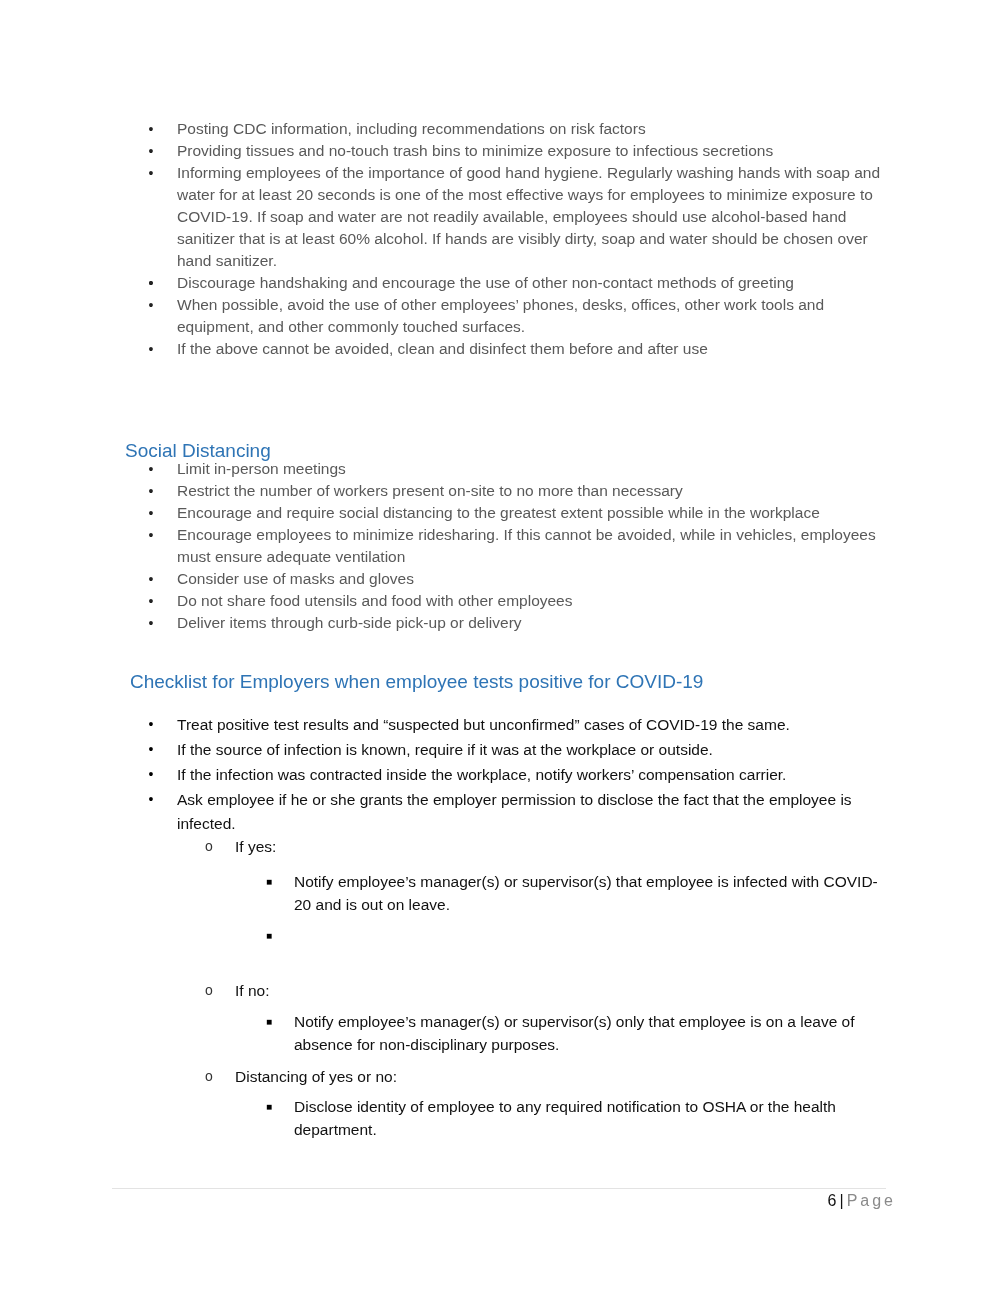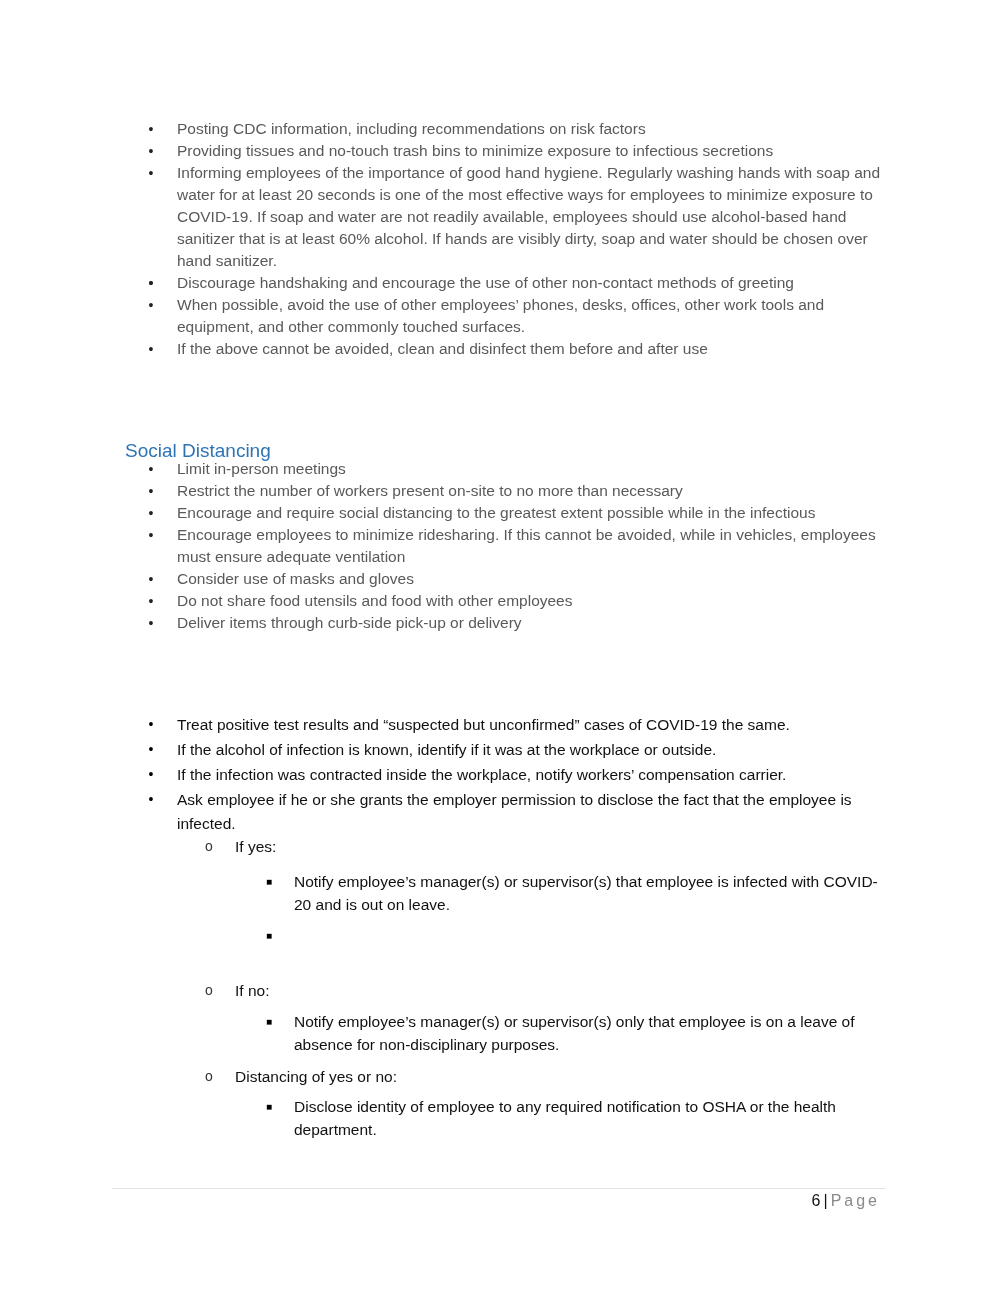--- a/index.html
+++ b/index.html
@@ -25,21 +25,21 @@
     position: absolute; color: #2e74b5; font-size: 19px; line-height: 24px;
     font-weight: normal; margin: 8px;
   }
   .sub-item { position: relative; padding-left: 235px; padding-right: 110px;
     font-size: 15.5px; line-height: 23px; color: #111; }
   .sub-bullet { position: absolute; left: 205px; top: 0; font-size: 14px; color: #333; }
   .subsub-item { position: relative; padding-left: 294px; padding-right: 120px;
     font-size: 15.5px; line-height: 22.5px; color: #111; }
   .subsub-bullet { position: absolute; left: 266px; top: 0; font-size: 10px; color: #000; }
   .footer-line { position: absolute; left: 112px; top: 1188px; width: 774px; height: 1px; background: #e3e3e3; }
-  .footer-page { position: absolute; right: 120px; top: 1192px; font-size: 16px; color: #111; }
+  .footer-page { position: absolute; right: 104px; top: 1192px; font-size: 16px; color: #111; }
   .footer-page .sep { color: #111; margin: 0 3px; }
   .footer-page .word { color: #8a8a8a; letter-spacing: 3px; }
 </style>
 </head>
 <body>
 
 <div class="page">
 
   <ul class="gray-list" style="position:absolute; left:0; top:118px; width:1000px;">
     <li><span class="bullet">•</span><span>Posting CDC information, including recommendations on risk factors</span></li>
@@ -48,30 +48,31 @@
     <li><span class="bullet">•</span></li>
     <li><span class="bullet">•</span><span>Discourage handshaking and encourage the use of other non-contact methods of greeting</span></li>
     <li><span class="bullet">•</span><span>When possible, avoid the use of other employees’ phones, desks, offices, other work tools and equipment, and other commonly touched surfaces.</span></li>
     <li><span class="bullet">•</span><span>If the above cannot be avoided, clean and disinfect them before and after use</span></li>
   </ul>
 
   <h2 class="heading" style="left:117px; top:431px;">Social Distancing</h2>
   <ul class="gray-list" style="position:absolute; left:0; top:458px; width:1000px;">
     <li><span class="bullet">•</span><span>Limit in-person meetings</span></li>
     <li><span class="bullet">•</span><span>Restrict the number of workers present on-site to no more than necessary</span></li>
-    <li><span class="bullet">•</span><span>Encourage and require social distancing to the greatest extent possible while in the infectious</span></li>
+    <li><span class="bullet">•</span><span>Encourage and require social distancing to the greatest extent possible while in the workplace</span></li>
     <li><span class="bullet">•</span><span>Encourage employees to minimize ridesharing. If this cannot be avoided, while in vehicles, employees must ensure adequate ventilation</span></li>
     <li><span class="bullet">•</span><span>Consider use of masks and gloves</span></li>
     <li><span class="bullet">•</span><span>Do not share food utensils and food with other employees</span></li>
     <li><span class="bullet">•</span><span>Deliver items through curb-side pick-up or delivery</span></li>
   </ul>
 
+  <h2 class="heading" style="left:122px; top:662px;">Checklist for Employers when employee tests positive for COVID-19</h2>
   <ul class="black-list" style="position:absolute; left:0; top:713px; width:1000px;">
     <li><span class="bullet">•</span><span>Treat positive test results and “suspected but unconfirmed” cases of COVID-19 the same.</span></li>
-    <li><span class="bullet">•</span><span>If the alcohol of infection is known, identify if it was at the workplace or outside.</span></li>
+    <li><span class="bullet">•</span><span>If the source of infection is known, require if it was at the workplace or outside.</span></li>
     <li><span class="bullet">•</span><span>If the infection was contracted inside the workplace, notify workers’ compensation carrier.</span></li>
     <li><span class="bullet">•</span><span>Ask employee if he or she grants the employer permission to disclose the fact that the employee is infected.</span></li>
   </ul>
 
   <div class="sub-item" style="position:absolute; left:0; top:835px; width:1000px; box-sizing:border-box;">
     <span class="sub-bullet">o</span>
     <span>If yes:</span>
   </div>
   <div class="subsub-item" style="position:absolute; left:0; top:871px; width:1000px; box-sizing:border-box;">
     <span class="subsub-bullet">■</span>

